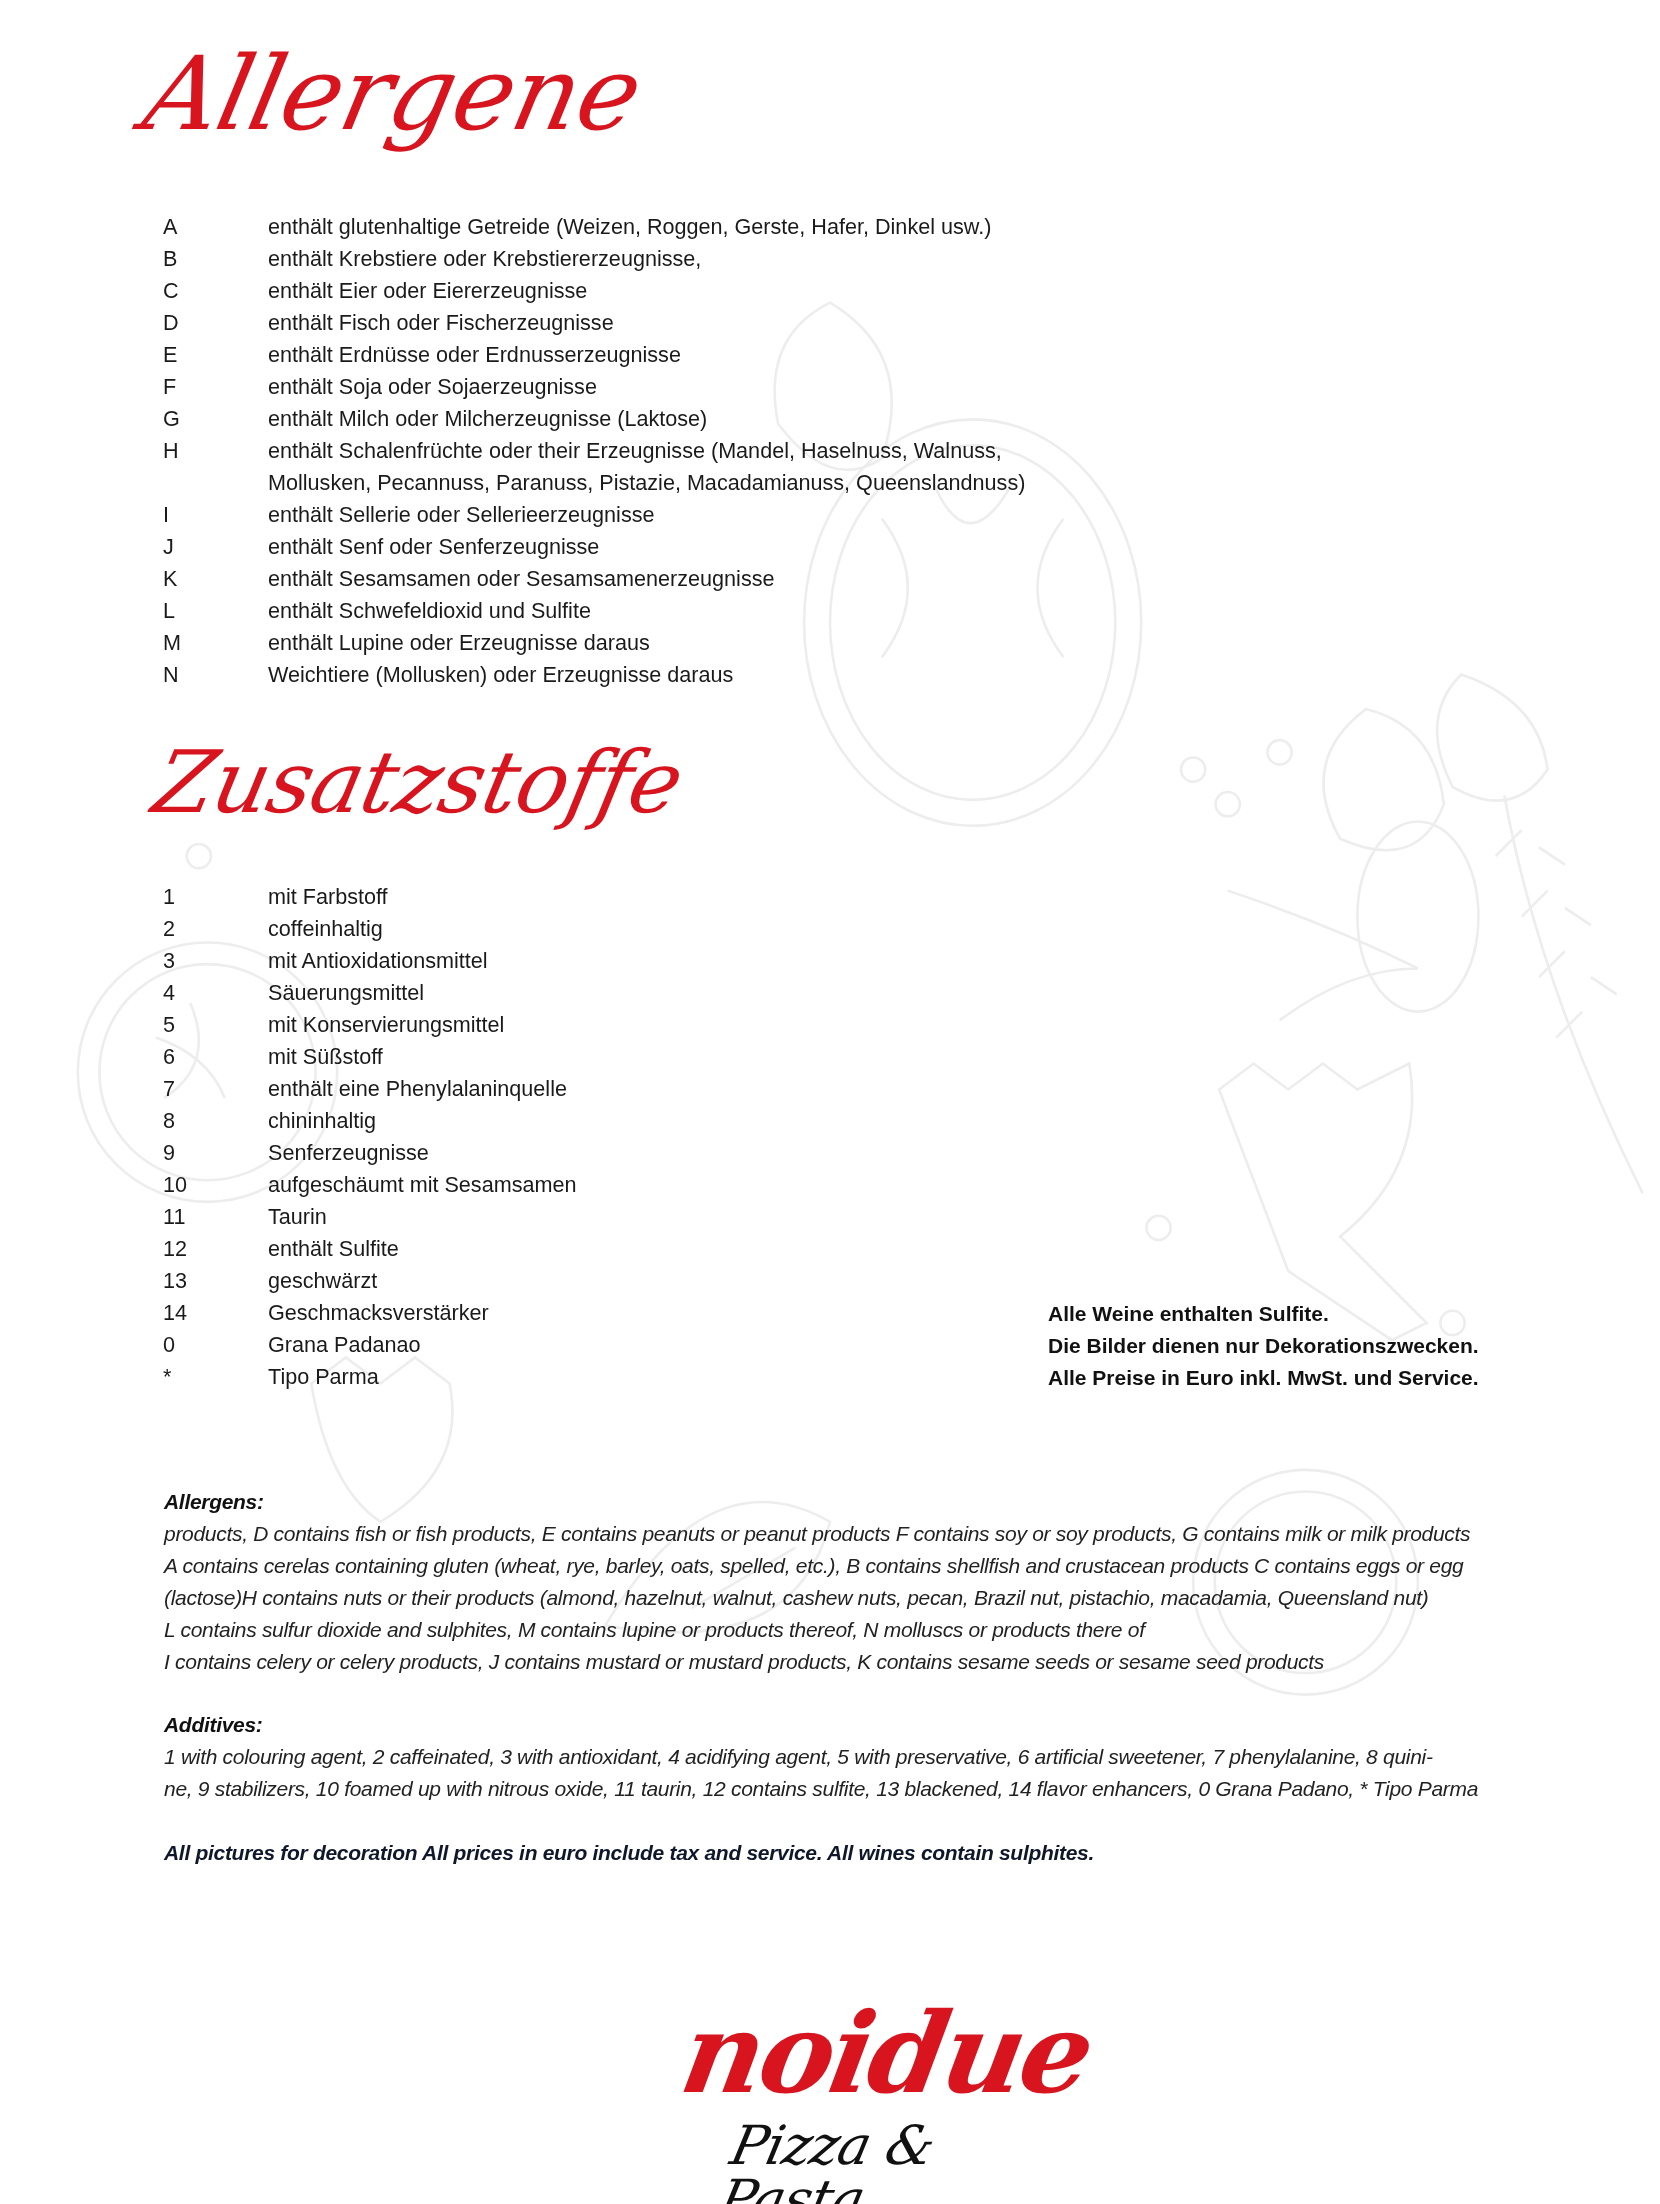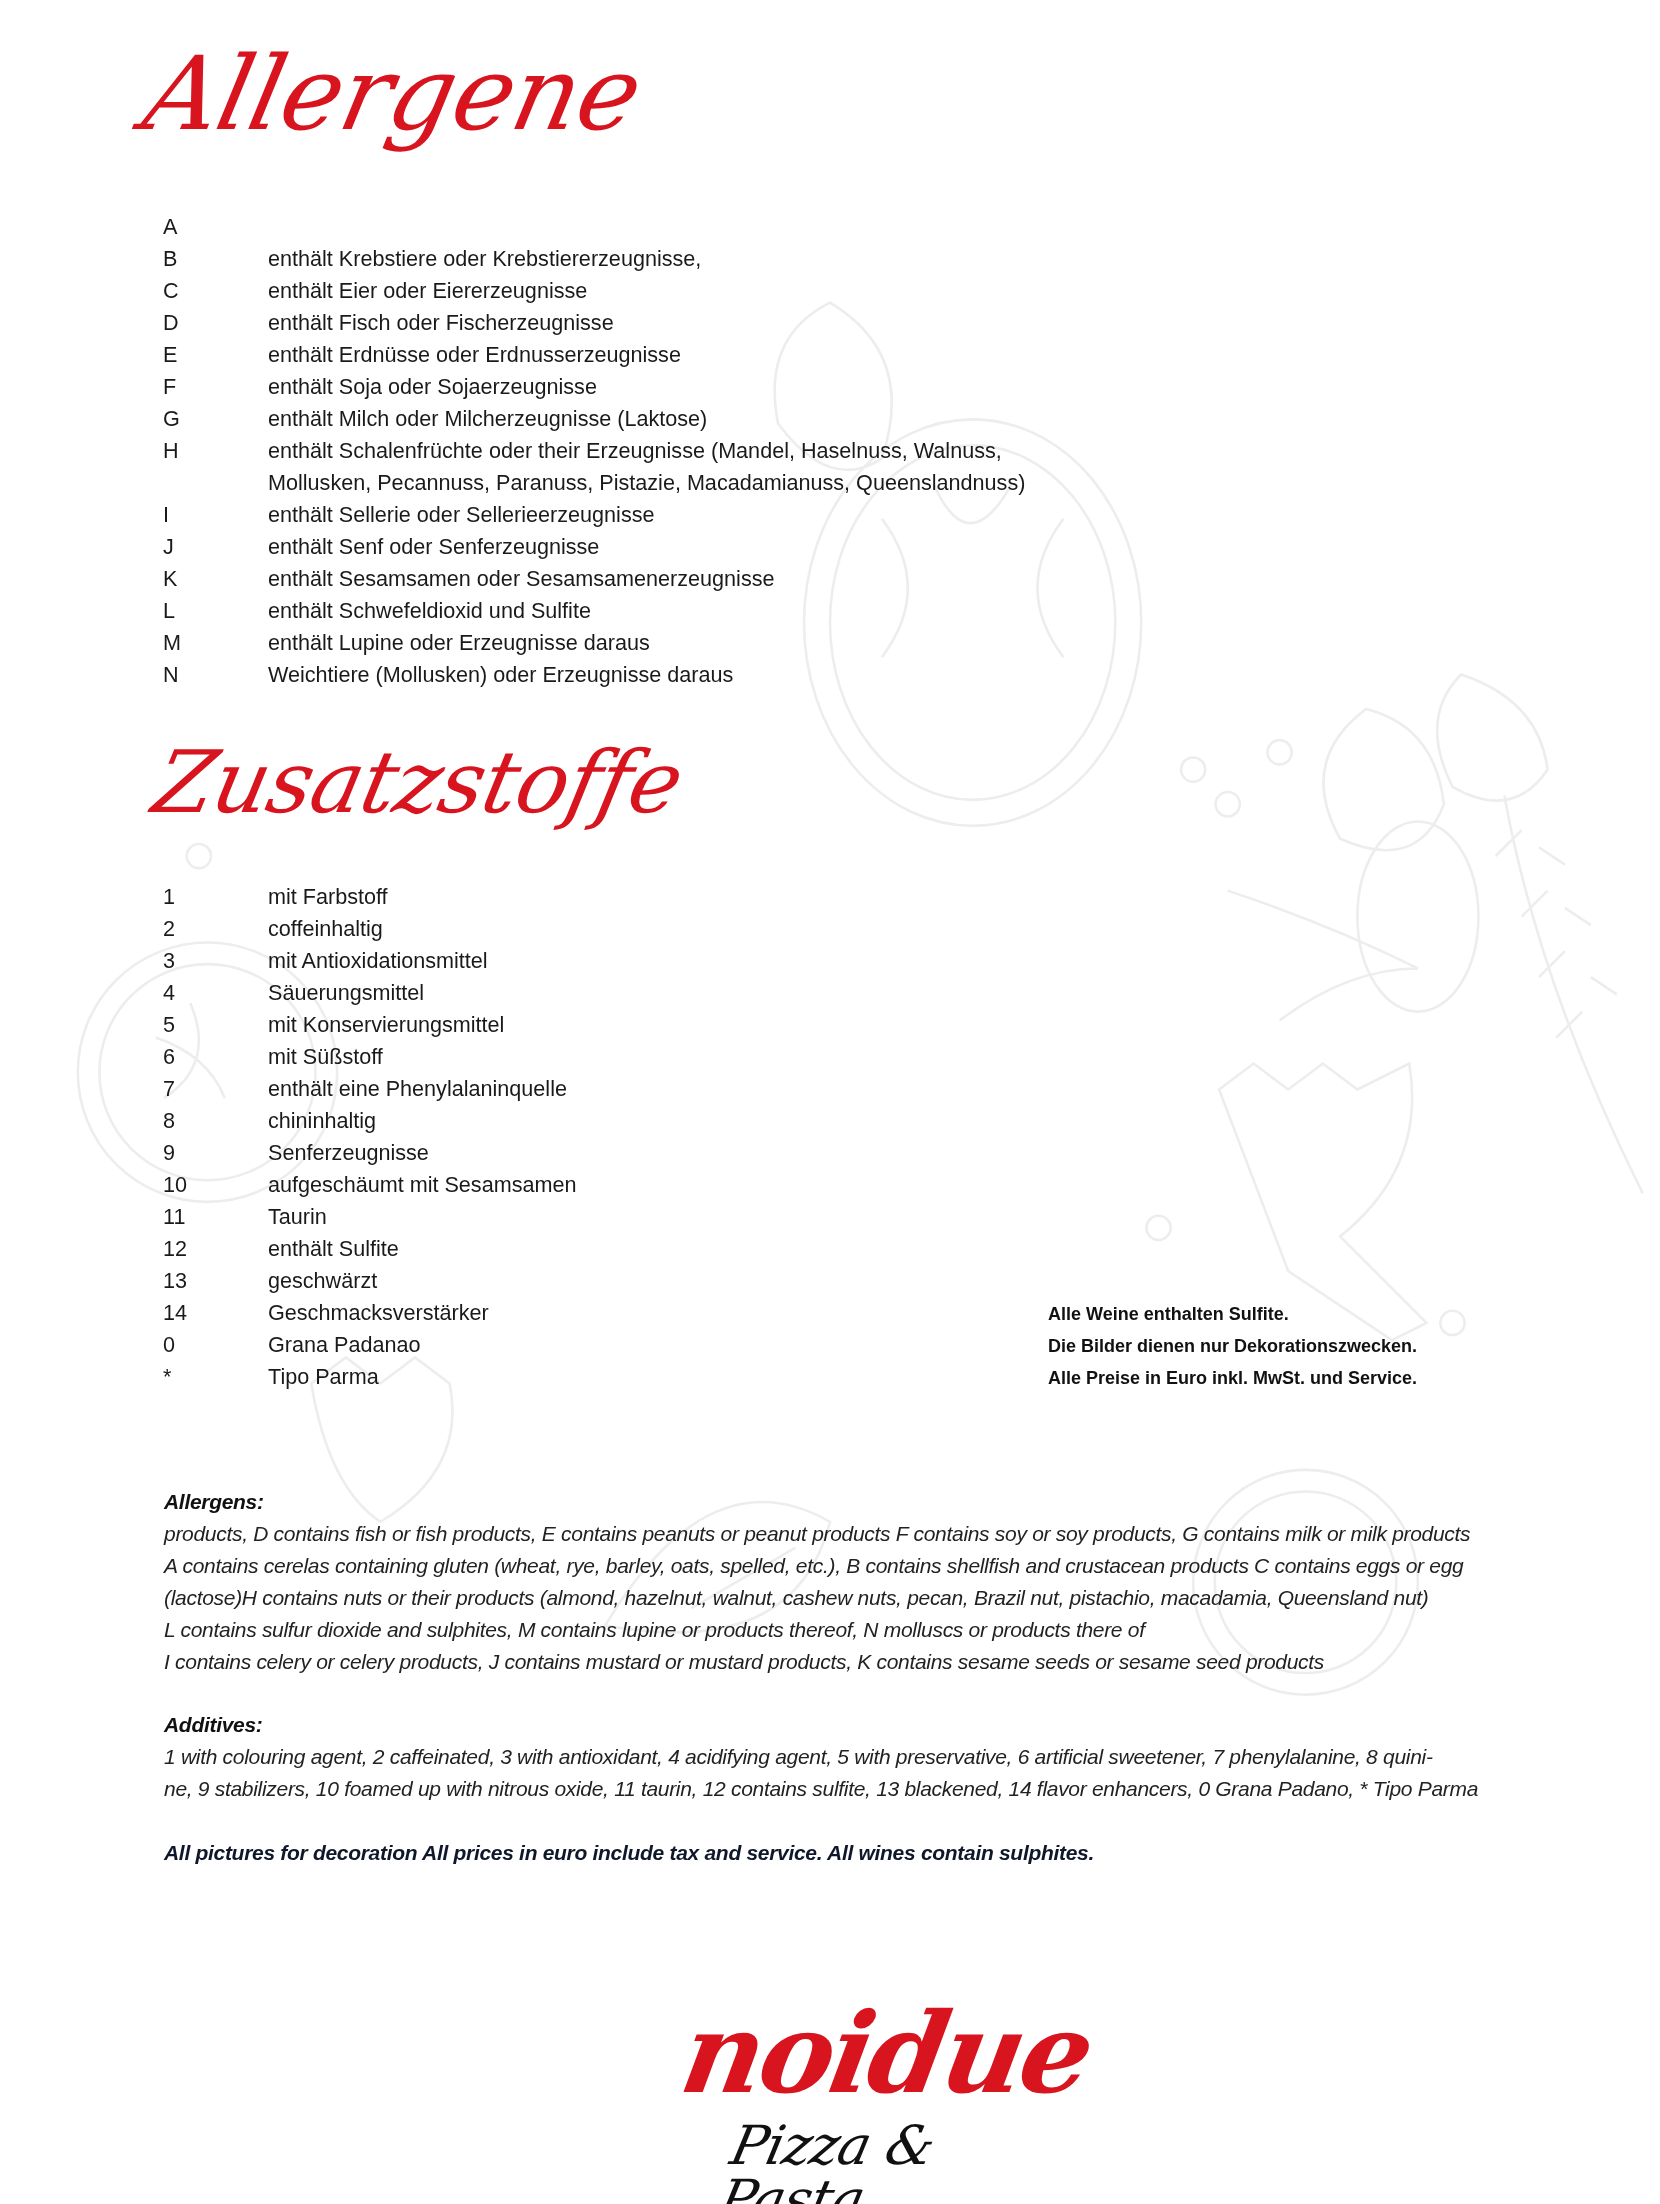--- a/index.html
+++ b/index.html
@@ -17,21 +17,21 @@
 
   .list { position: absolute; left: 163px; font-size: 21.6px; line-height: 32px; }
   .list .row { display: flex; }
   .list .code { width: 105px; flex: 0 0 105px; }
   .list .desc { white-space: pre; }
   #allergen-list { top: 211px; }
   #additive-list { top: 881px; }
   #additive-list .code { width: 105px; }
 
   .notice { position: absolute; left: 1048px; top: 1298px; font-weight: bold;
-            font-size: 18px; line-height: 32px; color: #111; }
+            font-size: 21px; line-height: 32px; color: #111; }
 
   .en-block { position: absolute; left: 164px; font-style: italic; font-size: 21px;
               line-height: 32px; color: #222; width: 1366px; letter-spacing: -0.3px; }
   .en-block .head { font-weight: bold; color: #111; }
   #en-allergens { top: 1486px; }
   #en-additives { top: 1709px; }
   #en-footer { top: 1837px; font-weight: bold; color: #0f172a; }
 
   .logo { position: absolute; left: 674px; top: 1963px; width: 380px; height: 241px; }
   .logo .brand { position: absolute; left: 10.4px; top: 35px; font-family: "DejaVu Serif", serif;
@@ -70,20 +70,21 @@
       <circle cx="1340" cy="1420" r="14"></circle>
       <circle cx="1680" cy="1530" r="14"></circle>
   </svg>
 </div>
 
 <div class="script" id="title-allergene">Allergene</div>
 
 <div class="list" id="allergen-list">
   <div class="row">
       <span class="code">A</span>
+      <span class="desc">enthält glutenhaltige Getreide (Weizen, Roggen, Gerste, Hafer, Dinkel usw.)</span>
     </div>
   <div class="row">
       <span class="code">B</span>
       <span class="desc">enthält Krebstiere oder Krebstiererzeugnisse,</span>
     </div>
   <div class="row">
       <span class="code">C</span>
       <span class="desc">enthält Eier oder Eiererzeugnisse</span>
     </div>
   <div class="row">

